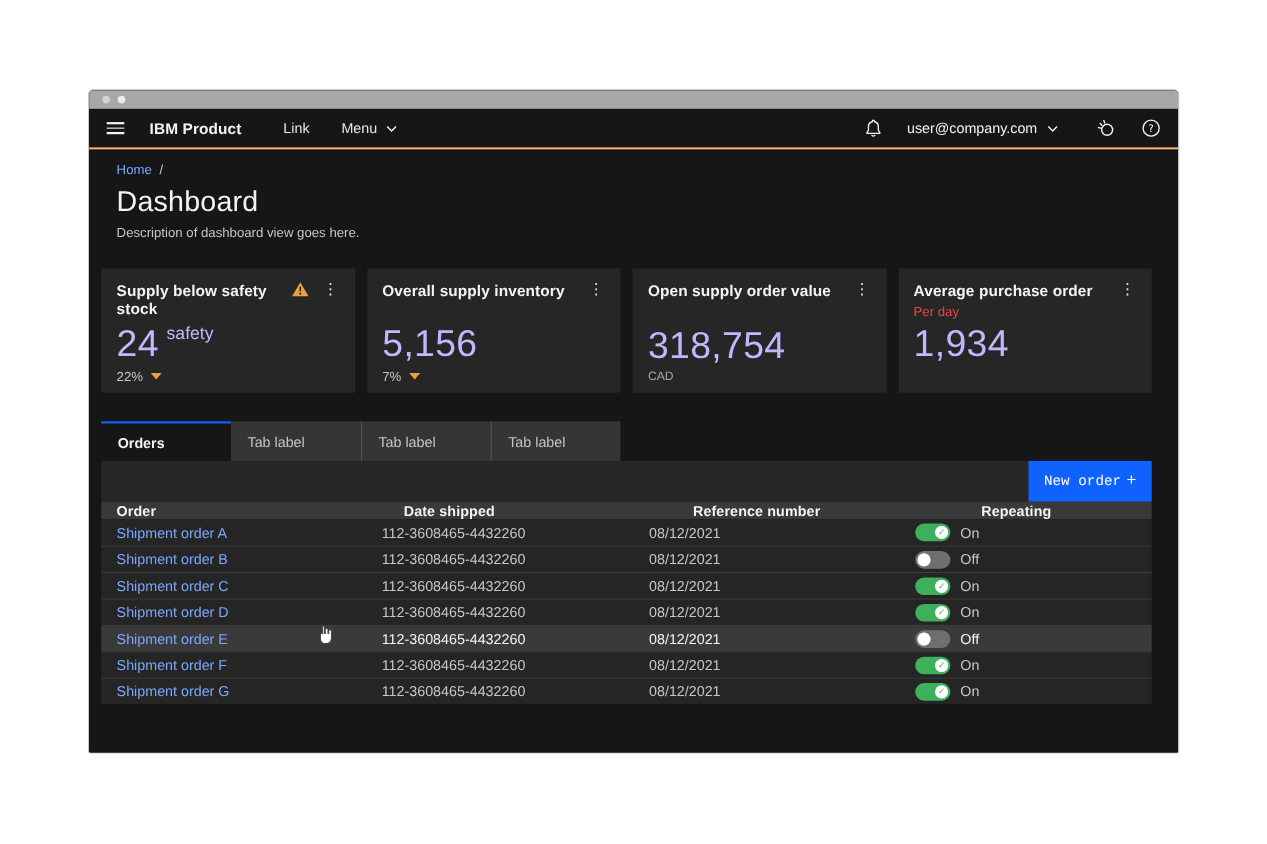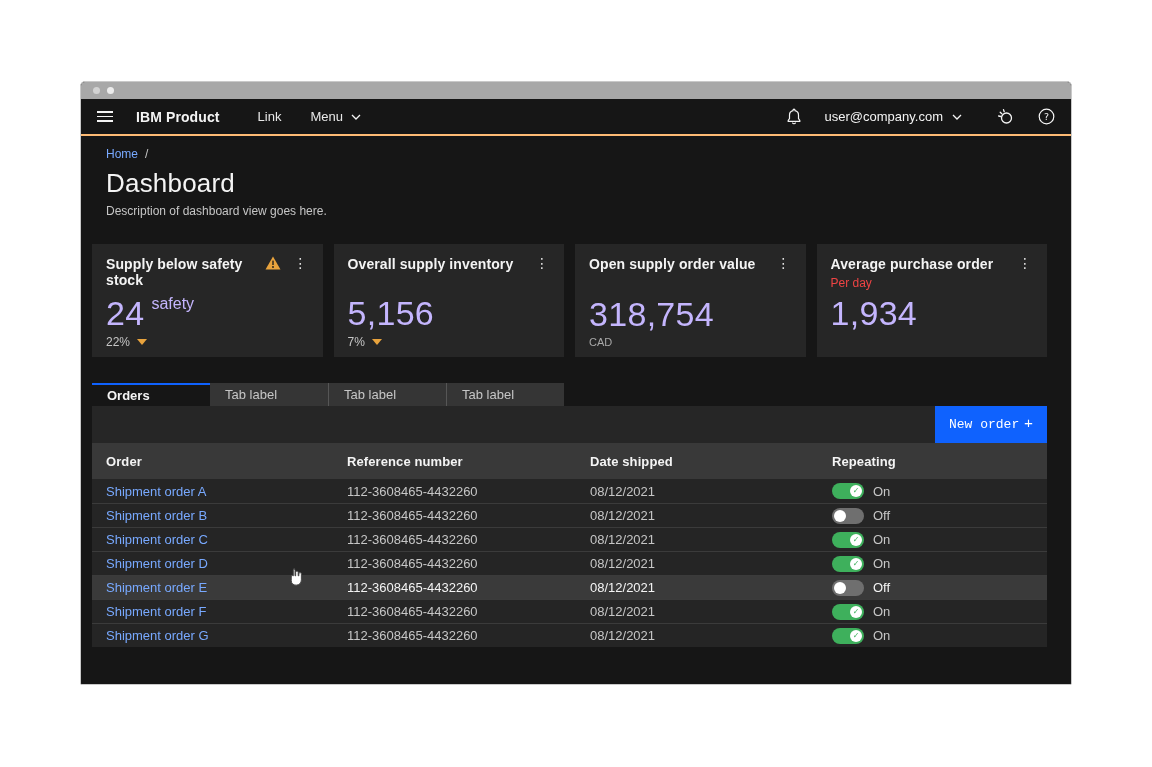--- a/index.html
+++ b/index.html
@@ -50,33 +50,33 @@
   .bignum { margin-top:auto; font-size:34px; font-weight:300; color:#c4b5fd; line-height:1; letter-spacing:.3px; display:flex; align-items:flex-start; }
   .bignum .suffix { font-size:16px; font-weight:400; margin-left:7px; letter-spacing:0; }
   .trend { margin-top:6px; font-size:12px; color:#c6c6c6; display:flex; align-items:center; gap:7px; height:12px; }
   .tri-down { width:0; height:0; border-left:5px solid transparent; border-right:5px solid transparent;
     border-top:6px solid var(--warning); }
   .unit { margin-top:5px; font-size:11px; color:#a8a8a8; height:12px; }
   .spacer18 { height:18px; }
 
   
   .tabs { display:flex; margin:26px 24px 0 11px; }
-  .tab { width:118px; height:23px; display:flex; align-items:center; padding-left:15px;
+  .tab { width:118px; height:36px; display:flex; align-items:center; padding-left:15px;
     font-size:13px; color:#c6c6c6; background:#353535; cursor:pointer; position:relative; }
   .tab.active { background:#161616; color:#f4f4f4; font-weight:700; border-top:2.5px solid var(--accent); }
   .tab.divided { border-left:1px solid #565656; }
 
   
   .tablewrap { margin:0 24px 0 11px; }
   .toolbar { height:37px; background:var(--card-bg); display:flex; justify-content:flex-end; }
   .btn-primary { width:112px; height:37px; background:var(--accent); color:#ffffff; font-size:13px;
     border:none; display:flex; align-items:center; justify-content:space-between; padding:0 14px; cursor:pointer;
     font-family:Liberation Mono, monospace; }
   .btn-primary .plus { font-size:15px; font-weight:400; }
-  .thead { height:36px; background:#393939; display:grid; grid-template-columns:241px 243px 242px 1fr; align-items:center; }
+  .thead { height:16px; background:#393939; display:grid; grid-template-columns:241px 243px 242px 1fr; align-items:center;gap:20px; }
   .thead .th { font-size:13px; font-weight:700; color:#f4f4f4; padding-left:14px; letter-spacing:.1px; }
   .trow { height:24px; background:#252525; display:grid; grid-template-columns:241px 243px 242px 1fr;
     align-items:center; border-top:1px solid #3b3b3b; cursor:pointer; }
   .trow:first-child { border-top:none; }
   .trow.hover { background:#3a3a3a; }
   .trow .td { font-size:13px; color:#c6c6c6; padding-left:14px; }
   .trow.hover .td { color:#f4f4f4; }
   .trow .td.link { color:var(--link); }
   .cell-toggle { display:flex; align-items:center; gap:9px; }
   .toggle { position:relative; width:32px; height:16px; border-radius:8px; flex:0 0 auto; }
@@ -238,22 +238,22 @@
 
     <div class="tablewrap">
       <div class="toolbar">
         <button class="btn-primary">
           <span>New order</span>
           <span class="plus">+</span>
         </button>
       </div>
       <div class="thead">
         <div class="th">Order</div>
+        <div class="th">Date shipped</div>
         <div class="th">Reference number</div>
-        <div class="th">Date shipped</div>
         <div class="th">Repeating</div>
       </div>
       <div id="tbody">
   <div class="trow">
     <div class="td link c-order">Shipment order A</div>
     <div class="td c-ref">112-3608465-4432260</div>
     <div class="td c-date">08/12/2021</div>
     <div class="td cell-toggle">
       <div class="toggle on">
         <div class="knob">

